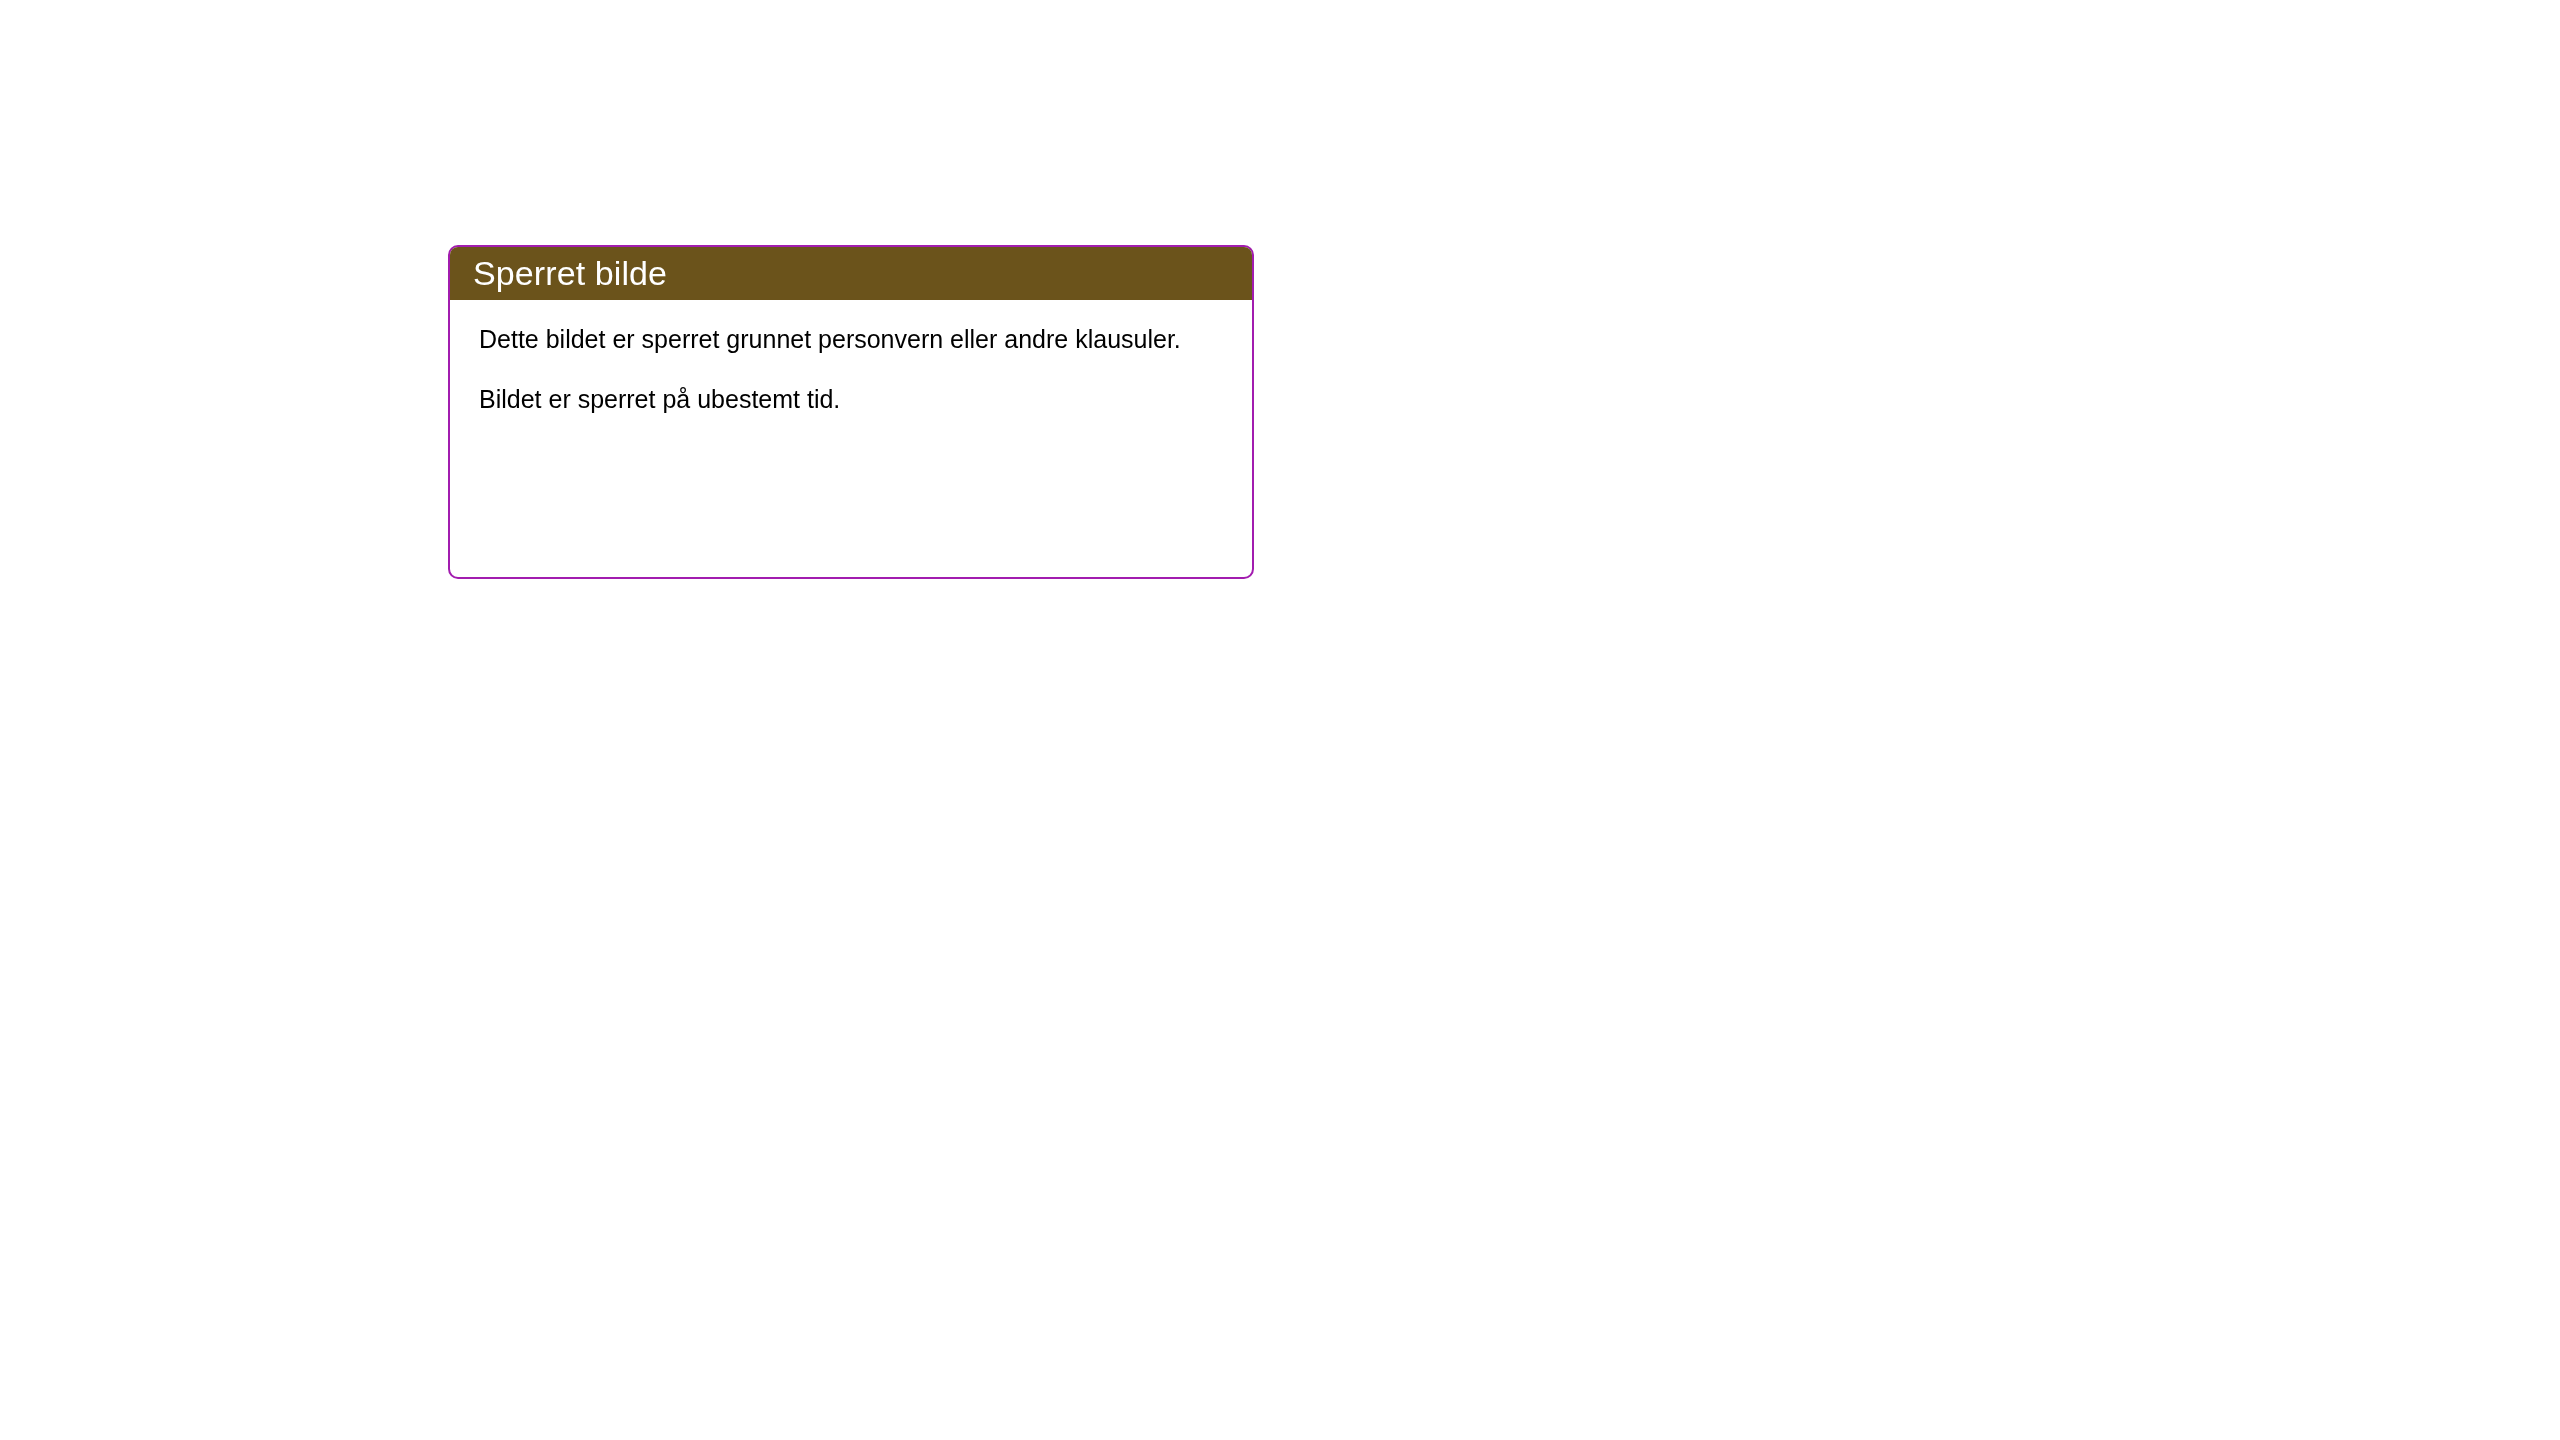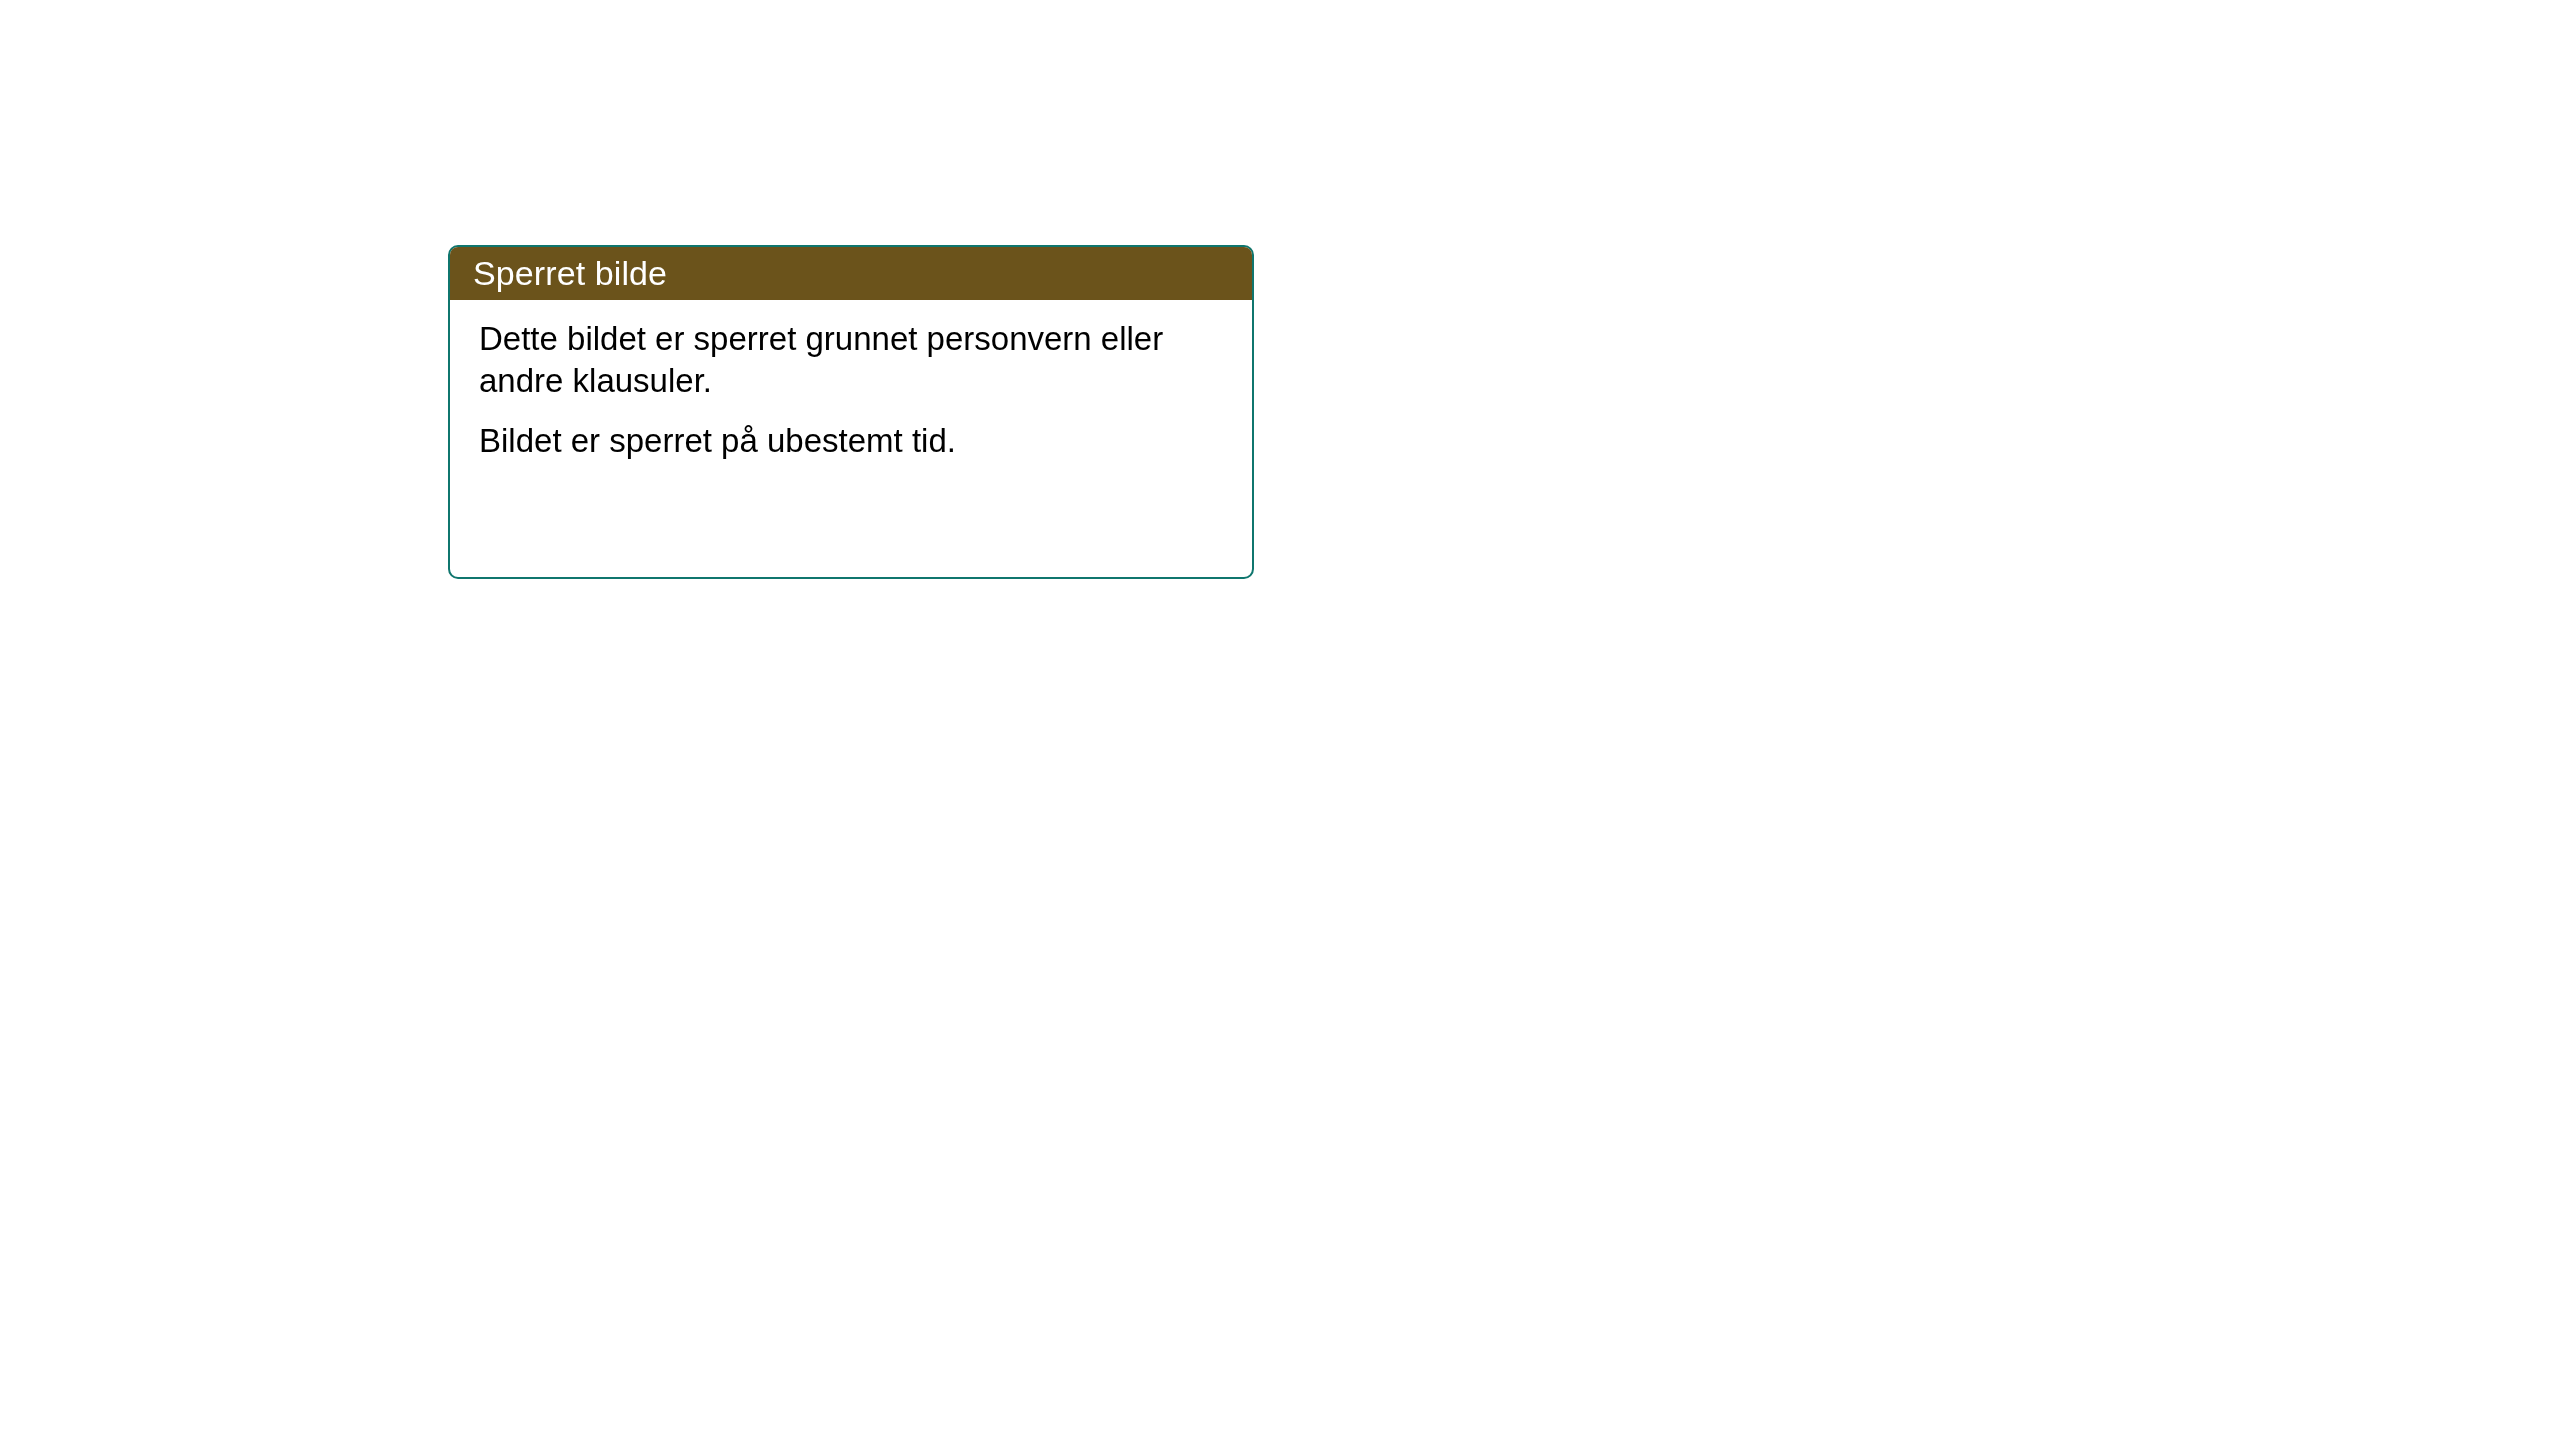--- a/index.html
+++ b/index.html
@@ -21,21 +21,21 @@
     width: 2560px;
     height: 1440px;
   }
 
   
   .notice-card {
     position: absolute;
     top: 245px;
     box-sizing: border-box;
     background: #ffffff;
-    border: 2px solid #0f766e;
+    border: 2px solid #a21caf;
     border-radius: 10px;
     overflow: hidden;
   }
 
   .notice-card.card-no  { left: 448px;  width: 806px;  height: 334px; }
   .notice-card.card-en  { left: 1313px; width: 858px;  height: 334px; }
 
   .card-header {
     height: 55px;
     background: #6b531b;
@@ -59,21 +59,21 @@
   }
 
   .card-body {
     padding: 18px 24px 20px 29px;
     box-sizing: border-box;
   }
 
   .card-body p {
     margin: 0;
     color: #000000;
-    font-size: 33px;
+    font-size: 25px;
     line-height: 42px;
     font-weight: normal;
   }
 
   .card-body p.spaced-top {
     margin-top: 18px;
   }
 </style>
 </head>
 <body>

